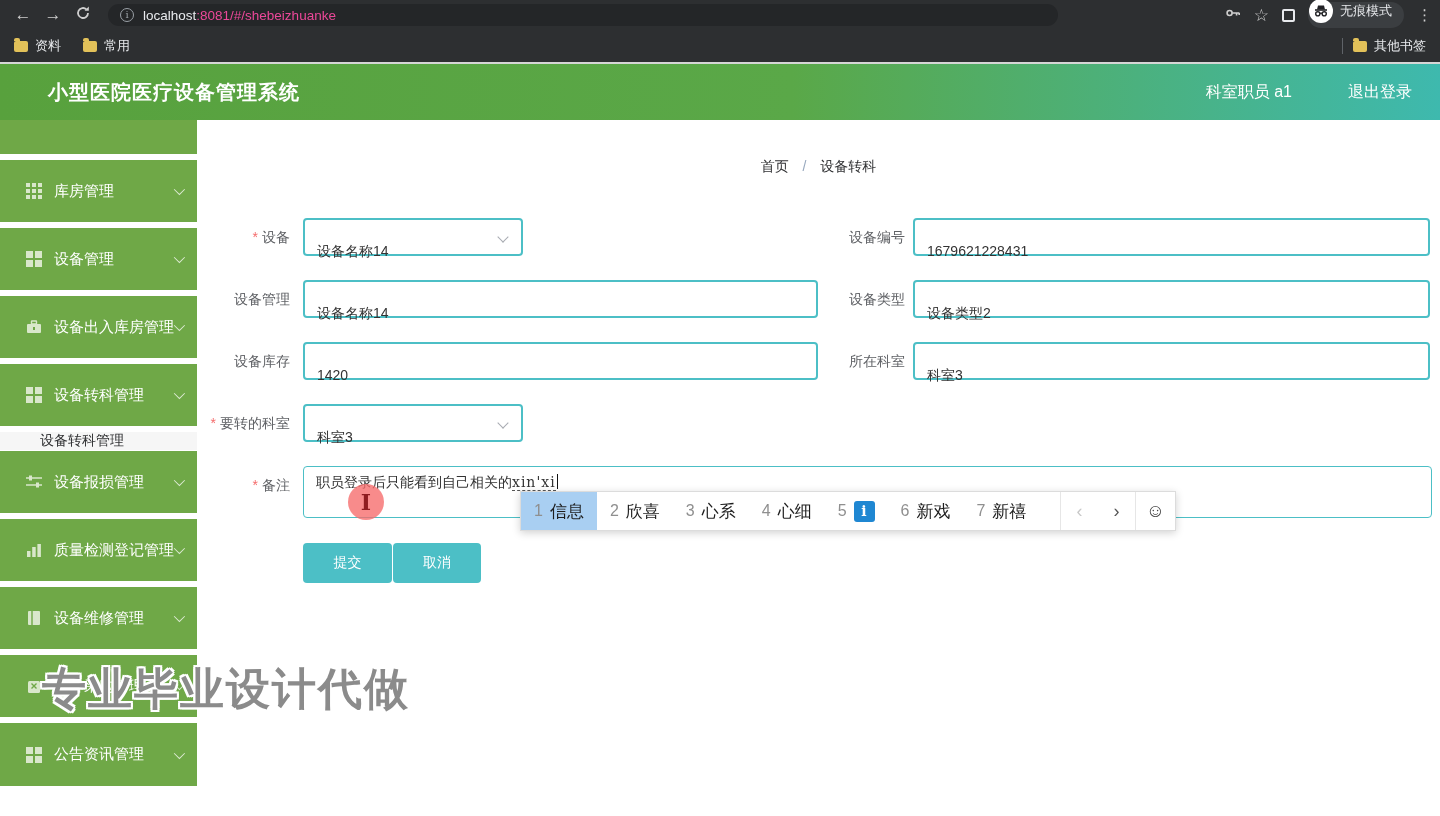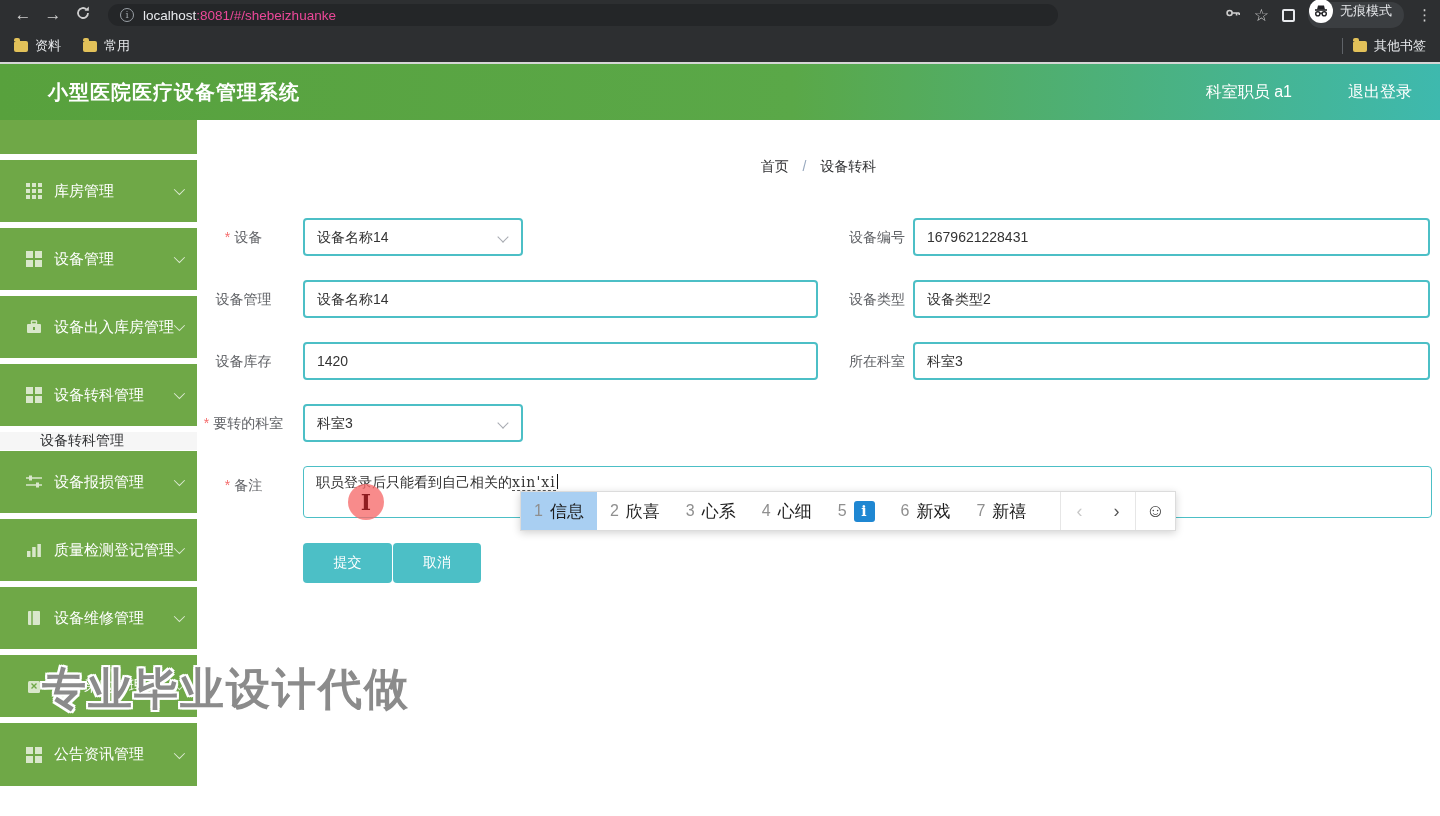--- a/index.html
+++ b/index.html
@@ -47,24 +47,24 @@
   .side-chev { margin-left:auto; margin-right:15px; width:8px; height:8px; border-right:1.5px solid rgba(255,255,255,.75); border-bottom:1.5px solid rgba(255,255,255,.75); transform:rotate(45deg) translateY(-2px); flex:0 0 auto; }
   .side-sub { background:#f6f6f6; height:46px; display:flex; align-items:center; padding-left:40px; cursor:pointer; margin-bottom:1px; }
   .side-sub span { color:#303133; font-size:14px; }
 
   .main { position:absolute; left:197px; top:0; width:1243px; height:696px; background:#fff; }
 
   .breadcrumb { position:absolute; top:38px; left:0; width:100%; text-align:center; font-size:14px; color:#303133; }
   .breadcrumb .sep { color:#97a8be; margin:0 10px; }
   .crumb-home { cursor:pointer; }
 
-  .f-label { position:absolute; width:93px; left:0; text-align:center; font-size:14px; color:#606266; line-height:38px; white-space:nowrap; }
+  .f-label { position:absolute; width:93px; left:0; text-align:right; font-size:14px; color:#606266; line-height:38px; white-space:nowrap; }
   .f-label .star { color:#f56c6c; margin-right:4px; }
   .f-label-r { position:absolute; width:152px; left:556px; text-align:right; font-size:14px; color:#606266; line-height:38px; }
-  .t-input { position:absolute; height:38px; border:2px solid #4cbfc6; border-radius:4px; background:#fff; font-size:14px; color:#333; padding:0 12px; line-height:34px; font-family:"Liberation Sans",sans-serif; }
+  .t-input { position:absolute; height:38px; border:2px solid #4cbfc6; border-radius:4px; background:#fff; font-size:14px; color:#333; padding:14px 12px; line-height:34px; font-family:"Liberation Sans",sans-serif; }
   .t-select { cursor:pointer; }
   .chev-gray { position:absolute; right:14px; top:13px; width:8px; height:8px; border-right:1.5px solid #a8abb2; border-bottom:1.5px solid #a8abb2; transform:rotate(45deg); }
 
   .remark-area { position:absolute; left:106px; top:346px; width:1129px; height:52px; border:1px solid #4cbfc6; border-radius:4px; background:#fff; padding:7px 12px; font-size:14px; color:#333; cursor:text; }
   .pinyin { font-family:"DejaVu Serif",serif; border-bottom:1px dashed #555; letter-spacing:1px; }
   .caret { display:inline-block; width:1px; height:15px; background:#111; vertical-align:-2px; margin-left:1px; }
 
   
   .ime-bar { position:absolute; left:323px; top:371px; width:656px; height:40px; background:#fff; border:1px solid #dcdcdc; box-shadow:0 2px 8px rgba(0,0,0,.18); display:flex; align-items:stretch; z-index:30; }
   .cand { display:flex; align-items:center; padding:0 13px; font-size:17px; color:#1d1d1d; cursor:pointer; white-space:nowrap; }

